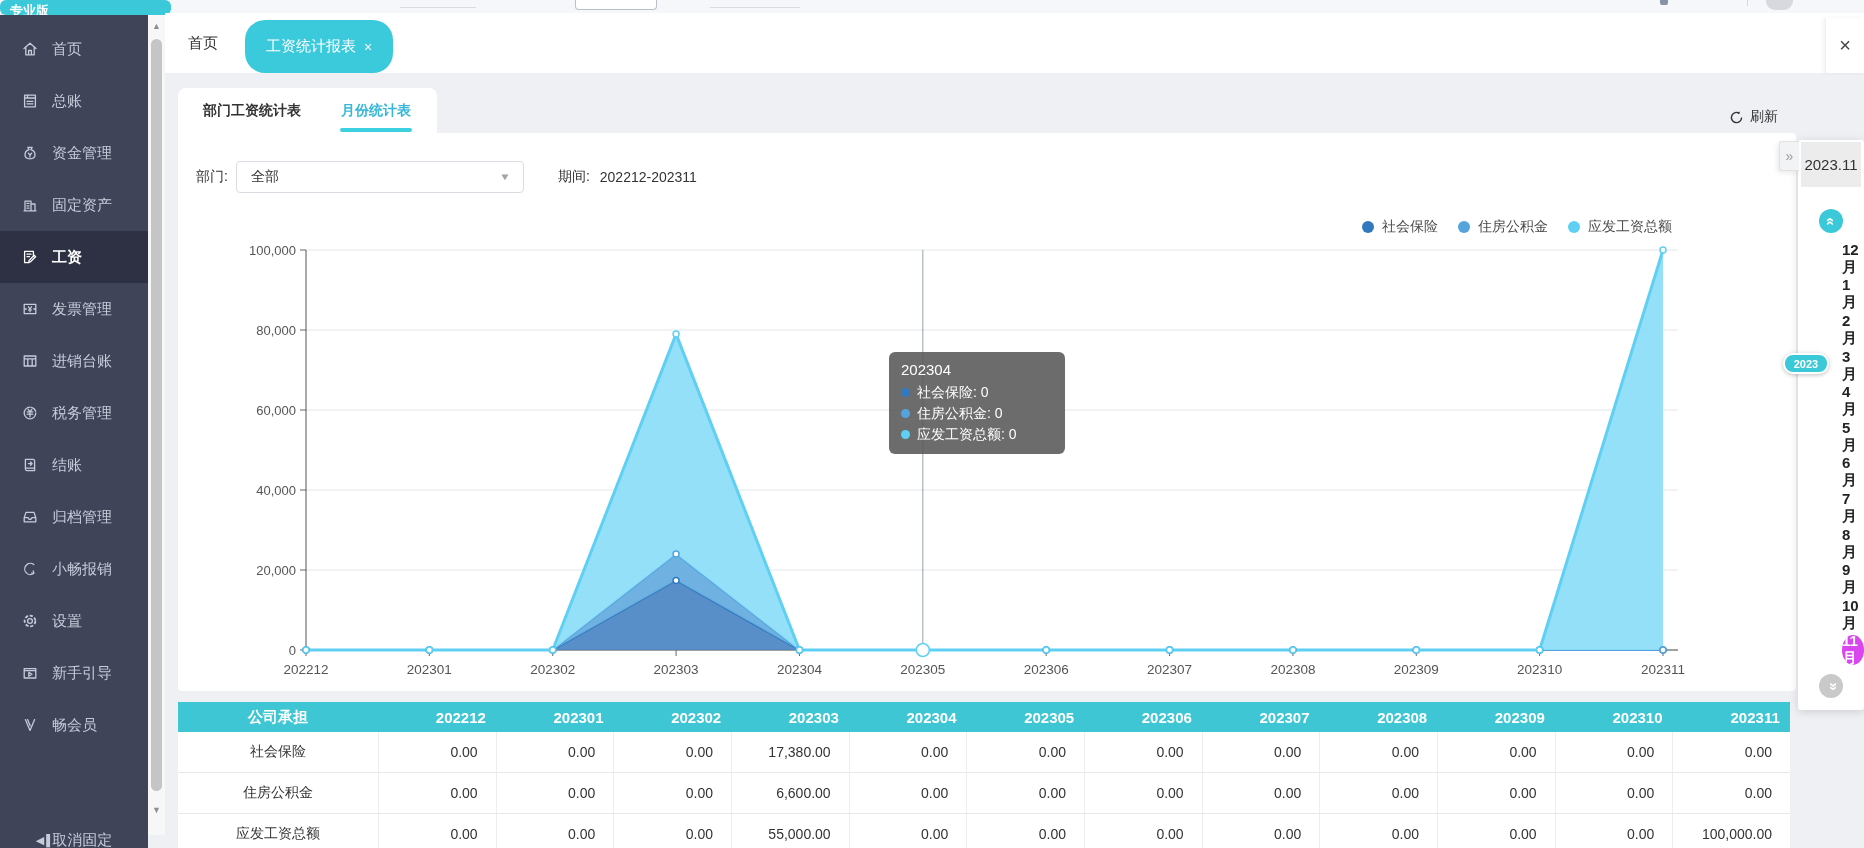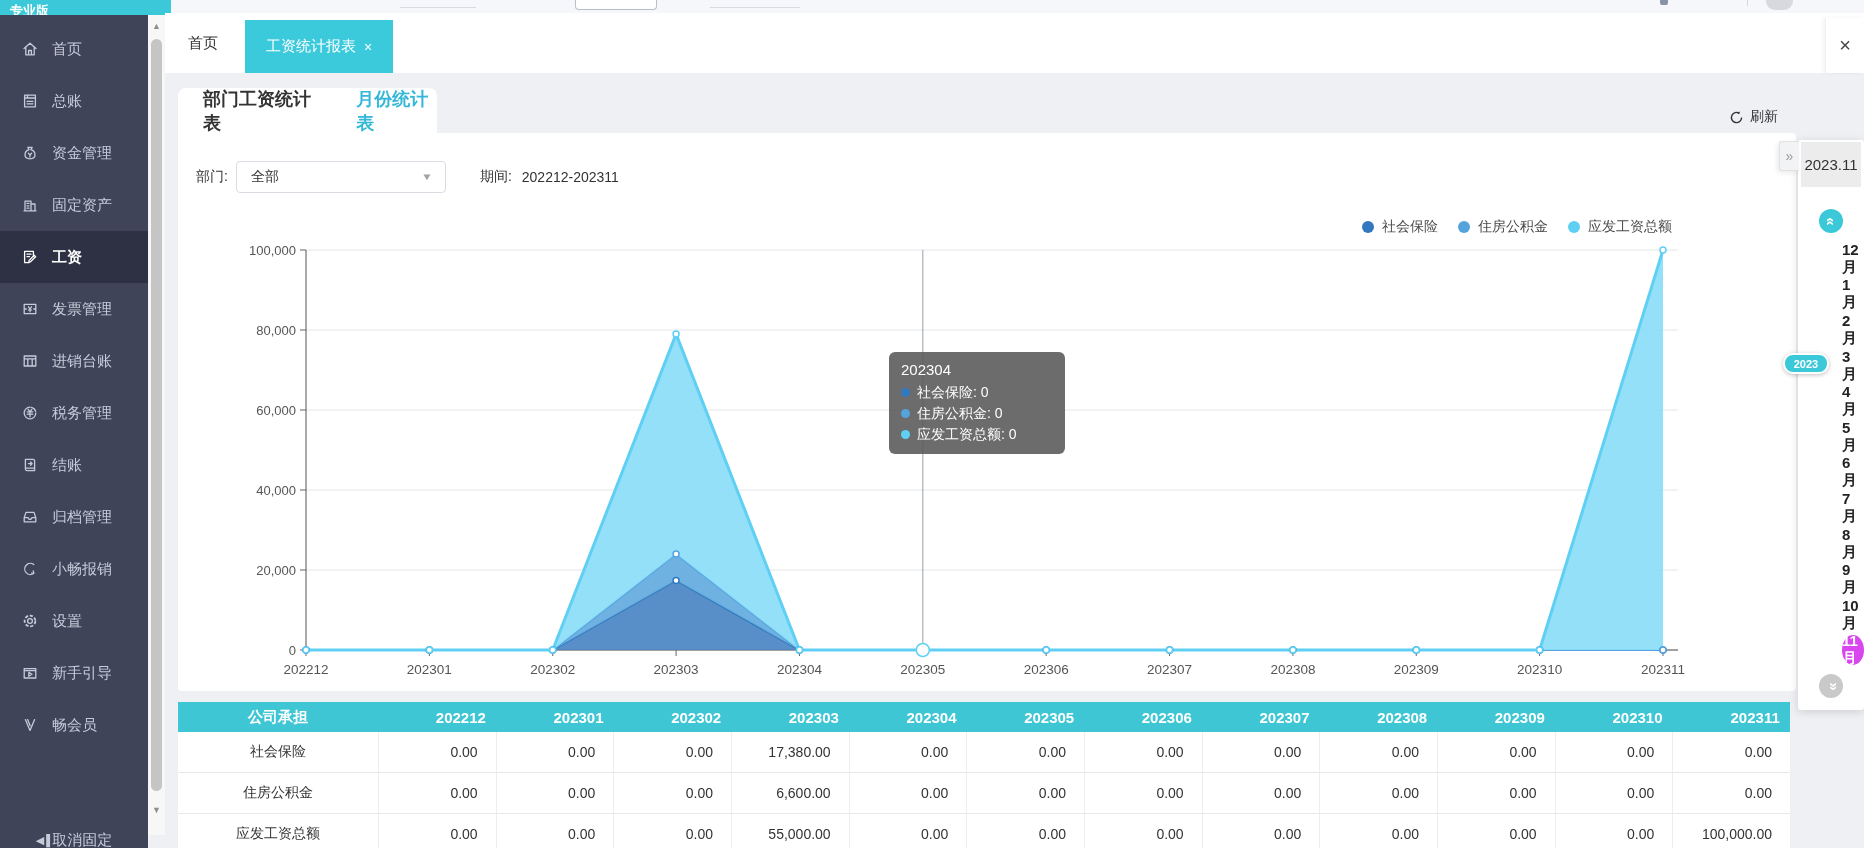--- a/index.html
+++ b/index.html
@@ -11,57 +11,57 @@
   
   .top-strip{position:absolute;left:0;top:0;width:1864px;height:13px;background:#f6f7fb;}
   .ts-btn{position:absolute;left:575px;top:0;width:80px;height:9px;border:1px solid #b9bec7;border-top:none;border-radius:0 0 4px 4px;background:#fff;}
   .ts-line1{position:absolute;left:400px;top:7px;width:76px;height:1px;background:#d8dbe1;}
   .ts-line2{position:absolute;left:710px;top:7px;width:90px;height:1px;background:#d8dbe1;}
   .ts-ico{position:absolute;left:1660px;top:0;width:8px;height:5px;background:#8a93a6;border-radius:0 0 2px 2px;}
   .ts-div{position:absolute;left:1747px;top:0;width:1px;height:6px;background:#d4d7dd;}
   .ts-avatar{position:absolute;left:1766px;top:0;width:27px;height:10px;background:#d7d9de;border-radius:0 0 9px 9px;}
   
   .logo-block{position:absolute;left:0;top:0;width:171px;height:15px;background:#3bc9d9;color:#fff;
-    font-size:13px;font-weight:bold;line-height:22px;padding-left:10px;box-sizing:border-box;overflow:hidden;}
+    font-size:13px;font-weight:bold;line-height:22px;padding-left:10px;box-sizing:border-box;overflow:hidden;border-radius:6px;}
   
   .sidebar{position:absolute;left:0;top:15px;width:148px;height:833px;background:#3f4459;}
   .side-nav{padding-top:8px;}
   .side-item{height:52px;display:flex;align-items:center;gap:13px;padding-left:21px;
     color:#c6cbd9;font-size:15px;cursor:pointer;}
   .side-item svg{flex:0 0 18px;}
   .side-item.active{background:#2d3143;color:#fff;font-weight:bold;}
   .side-unpin{position:absolute;left:0;bottom:-7px;width:100%;display:flex;align-items:center;justify-content:center;
     gap:4px;color:#c6cbd9;font-size:15px;height:30px;cursor:pointer;}
   .unpin-glyph{font-size:11px;letter-spacing:-2px;}
   
   .v-scroll{position:absolute;left:148px;top:15px;width:17px;height:820px;background:#f7f7f7;}
   .v-scroll .arr{position:absolute;left:0;width:17px;text-align:center;color:#8f8f8f;font-size:9px;line-height:14px;}
   .v-scroll .thumb{position:absolute;left:3px;top:24px;width:11px;height:752px;background:#c5c5c5;border-radius:6px;}
   .v-scroll .arr.down{bottom:18px;}
   
   .tabbar{position:absolute;left:165px;top:13px;right:0;height:60px;background:#fff;}
   .tab-home{position:absolute;left:23px;top:0;height:60px;display:flex;align-items:center;font-size:15px;color:#333;cursor:pointer;}
   .tab-active{position:absolute;left:80px;top:7px;width:148px;height:53px;background:#3bc9dc;color:#fff;
-    display:flex;align-items:center;justify-content:center;gap:8px;font-size:15px;cursor:pointer;}
+    display:flex;align-items:center;justify-content:center;gap:8px;font-size:15px;cursor:pointer;border-radius:20px;}
   .tab-active .x{font-size:14px;cursor:pointer;}
   .tab-closebox{position:absolute;right:0;top:5px;width:38px;height:55px;background:#fff;border-left:1px solid #f0f0f0;
     box-shadow:-2px 0 4px rgba(0,0,0,.05);display:flex;align-items:center;justify-content:center;
     font-size:20px;color:#444;cursor:pointer;}
   
   .subtab-card{position:absolute;left:178px;top:88px;width:259px;height:45px;background:#fff;border-radius:8px 8px 0 0;
     display:flex;align-items:center;}
-  .subtab{position:relative;font-size:18px;color:#333;font-weight:bold;cursor:pointer;margin-left:25px;font-family:Liberation Mono, monospace;}
+  .subtab{position:relative;font-size:14px;color:#333;font-weight:bold;cursor:pointer;margin-left:25px;font-family:Liberation Mono, monospace;}
   .subtab.on{color:#35b8d8;margin-left:40px;}
   .subtab.on::after{content:"";position:absolute;left:50%;transform:translateX(-50%);bottom:-12px;width:72px;height:4px;border-radius:2px;background:#3cd0e0;}
   .refresh-btn{position:absolute;left:1729px;top:108px;display:flex;align-items:center;gap:6px;font-size:14px;color:#333;cursor:pointer;}
   
   .main-card{position:absolute;left:178px;top:133px;width:1618px;height:558px;background:#fff;border-radius:0 4px 4px 4px;}
   .filter-row{position:absolute;left:18px;top:28px;display:flex;align-items:center;font-size:14px;color:#333;}
   .filter-label{margin-right:8px;}
-  .dept-select{width:210px;height:32px;border:1px solid #d9dce3;border-radius:4px;display:flex;align-items:center;
+  .dept-select{width:288px;height:32px;border:1px solid #d9dce3;border-radius:4px;display:flex;align-items:center;
     justify-content:space-between;padding:0 12px 0 14px;box-sizing:border-box;cursor:pointer;background:#fff;}
   .dept-select .chev{color:#a0a4ab;font-size:12px;transform:scaleY(.8);}
   .period-label{margin-left:34px;margin-right:10px;}
   .chart-svg{position:absolute;left:0;top:0;}
   .legend{position:absolute;top:85px;right:124px;display:flex;align-items:center;gap:20px;}
   .legend-item{display:flex;align-items:center;gap:8px;font-size:14px;color:#4a4a4a;cursor:pointer;}
   .legend-dot{width:12px;height:12px;border-radius:50%;}
   
   .tooltip{position:absolute;left:711px;top:219px;width:152px;background:rgba(88,88,88,.88);border-radius:6px;
     padding:9px 12px;color:#fff;pointer-events:none;}

